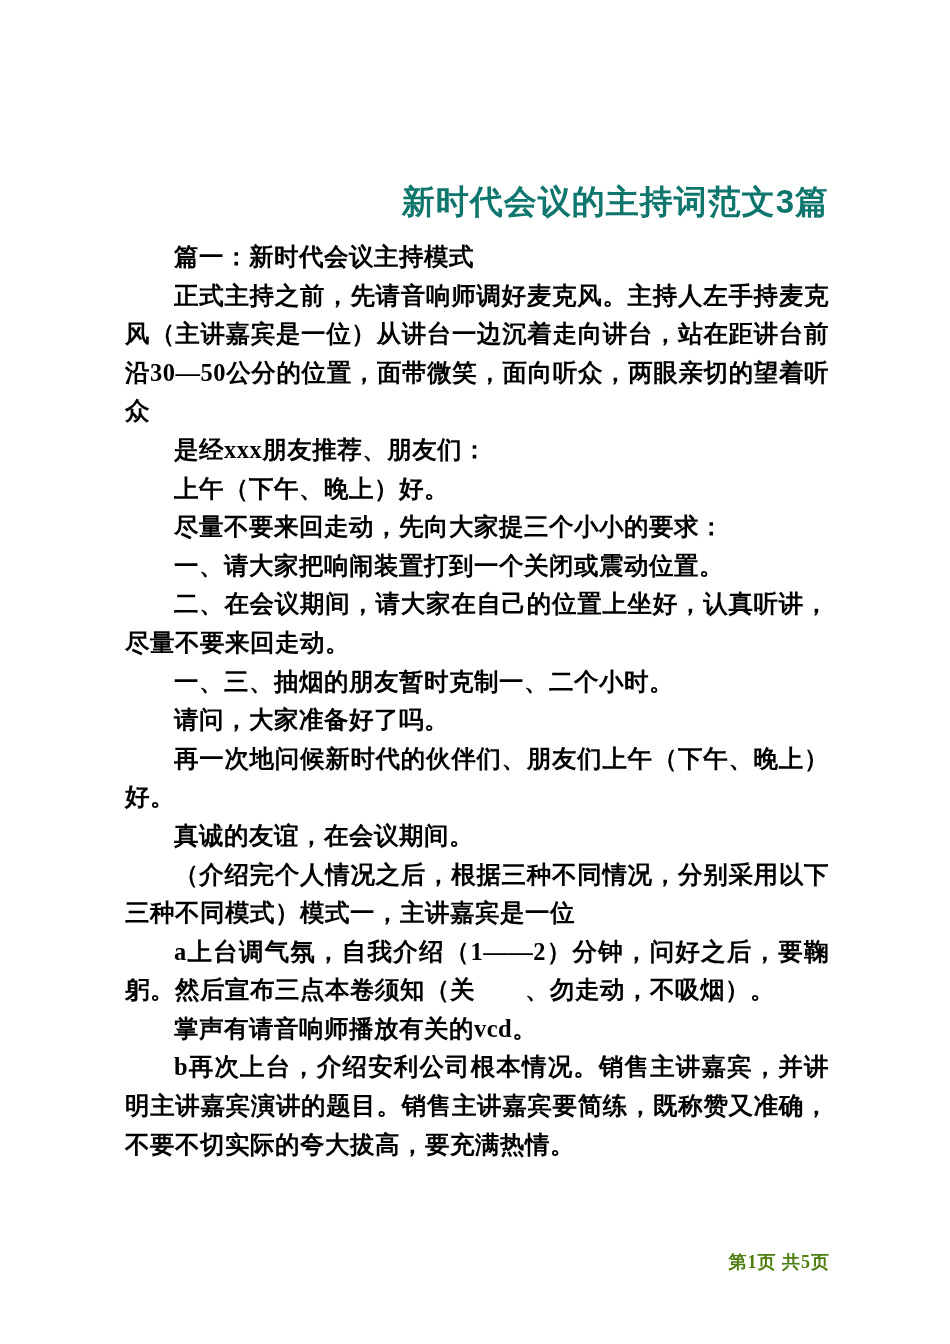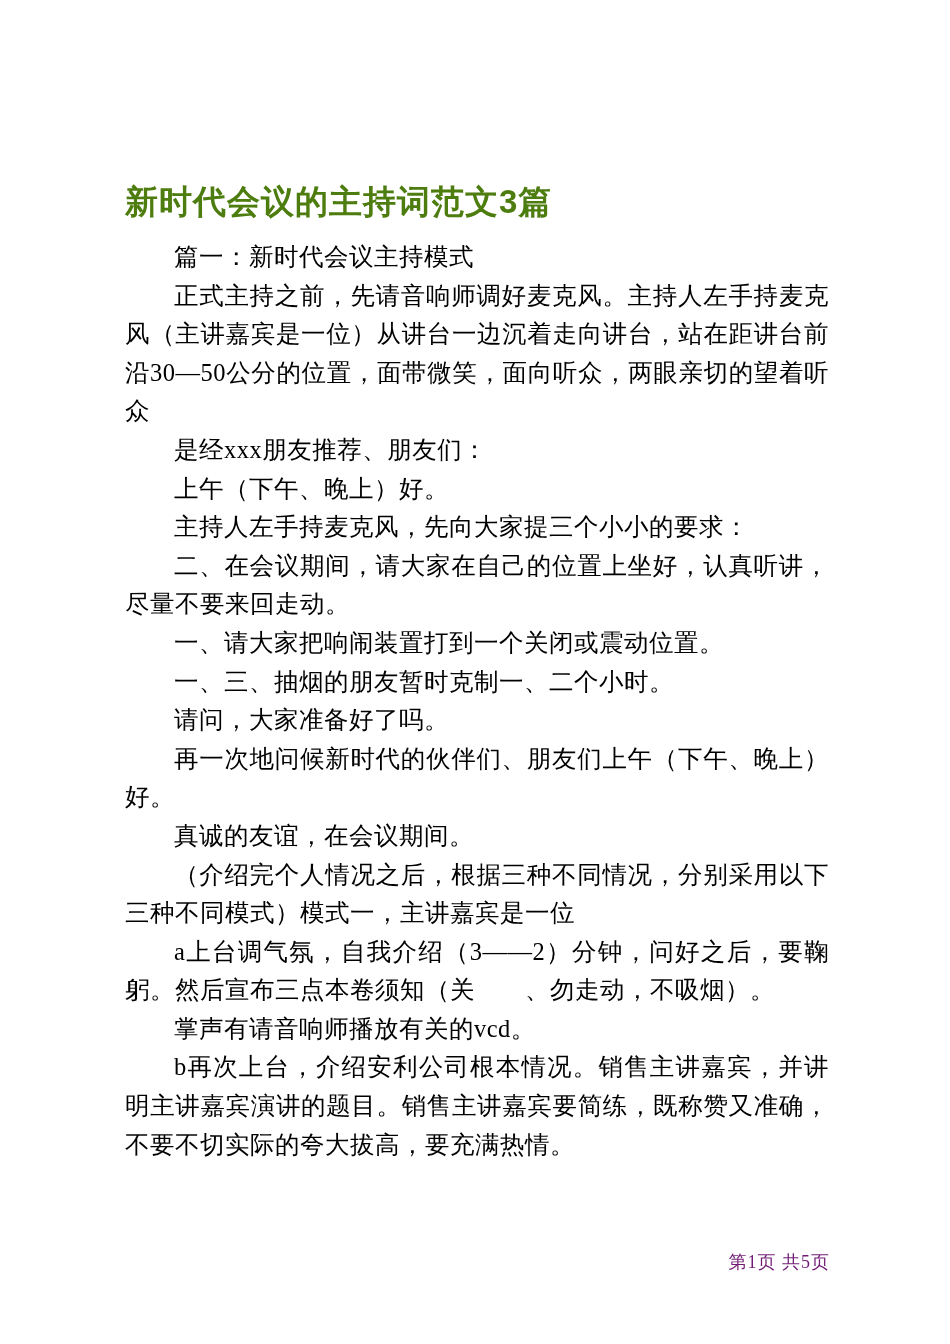--- a/index.html
+++ b/index.html
@@ -18,60 +18,62 @@
   .doc-page {
     position: absolute;
     left: 125px;
     top: 180px;
     width: 704px;
   }
   .doc-title {
     font-family: "Liberation Sans", "DejaVu Sans", sans-serif;
     font-size: 33px;
     font-weight: bold;
-    text-align: left;
+    text-align: right;
     margin: 0 0 13px 0;
     letter-spacing: 1px;
-    color: #4d7c0f;
+    color: #0f766e;
   }
   .para {
     font-size: 24.5px;
     line-height: 38.6px;
     margin: 0;
     text-indent: 2em;
     text-align: justify;
     letter-spacing: 0.5px;
     word-break: break-all;
+    font-weight: bold;
   }
   .page-footer {
     position: absolute;
     right: 120px;
     top: 1250px;
     font-size: 18px;
     letter-spacing: 1px;
-    color: #701a75;
+    color: #4d7c0f;
+    font-weight: bold;
   }
 </style>
 </head>
 <body>
 
 <div class="doc-page">
   <h1 class="doc-title">新时代会议的主持词范文3篇</h1>
   <p class="para">篇一：新时代会议主持模式</p>
   <p class="para">正式主持之前，先请音响师调好麦克风。主持人左手持麦克风（主讲嘉宾是一位）从讲台一边沉着走向讲台，站在距讲台前沿30—50公分的位置，面带微笑，面向听众，两眼亲切的望着听众</p>
   <p class="para">是经xxx朋友推荐、朋友们：</p>
   <p class="para">上午（下午、晚上）好。</p>
-  <p class="para">主持人左手持麦克风，先向大家提三个小小的要求：</p>
+  <p class="para">尽量不要来回走动，先向大家提三个小小的要求：</p>
+  <p class="para">一、请大家把响闹装置打到一个关闭或震动位置。</p>
   <p class="para">二、在会议期间，请大家在自己的位置上坐好，认真听讲，尽量不要来回走动。</p>
-  <p class="para">一、请大家把响闹装置打到一个关闭或震动位置。</p>
   <p class="para">一、三、抽烟的朋友暂时克制一、二个小时。</p>
   <p class="para">请问，大家准备好了吗。</p>
   <p class="para">再一次地问候新时代的伙伴们、朋友们上午（下午、晚上）好。</p>
   <p class="para">真诚的友谊，在会议期间。</p>
   <p class="para">（介绍完个人情况之后，根据三种不同情况，分别采用以下三种不同模式）模式一，主讲嘉宾是一位</p>
-  <p class="para">a上台调气氛，自我介绍（3——2）分钟，问好之后，要鞠躬。然后宣布三点本卷须知（关　　、勿走动，不吸烟）。</p>
+  <p class="para">a上台调气氛，自我介绍（1——2）分钟，问好之后，要鞠躬。然后宣布三点本卷须知（关　　、勿走动，不吸烟）。</p>
   <p class="para">掌声有请音响师播放有关的vcd。</p>
   <p class="para">b再次上台，介绍安利公司根本情况。销售主讲嘉宾，并讲明主讲嘉宾演讲的题目。销售主讲嘉宾要简练，既称赞又准确，不要不切实际的夸大拔高，要充满热情。</p>
 </div>
 
 <div class="page-footer">
   <span>第1页 共5页</span>
 </div>
 
 </body></html>

